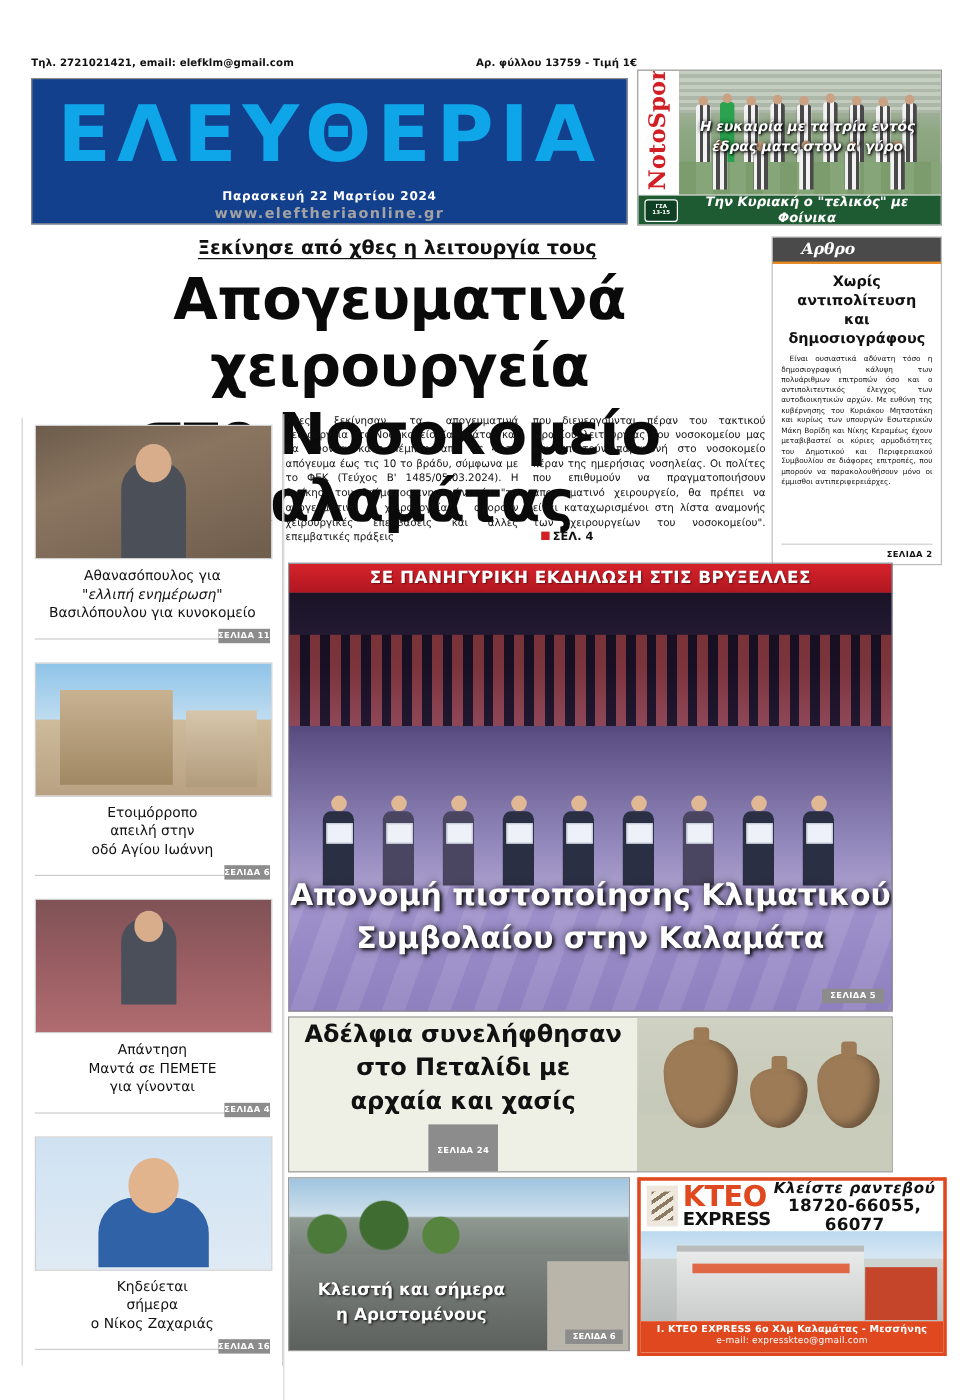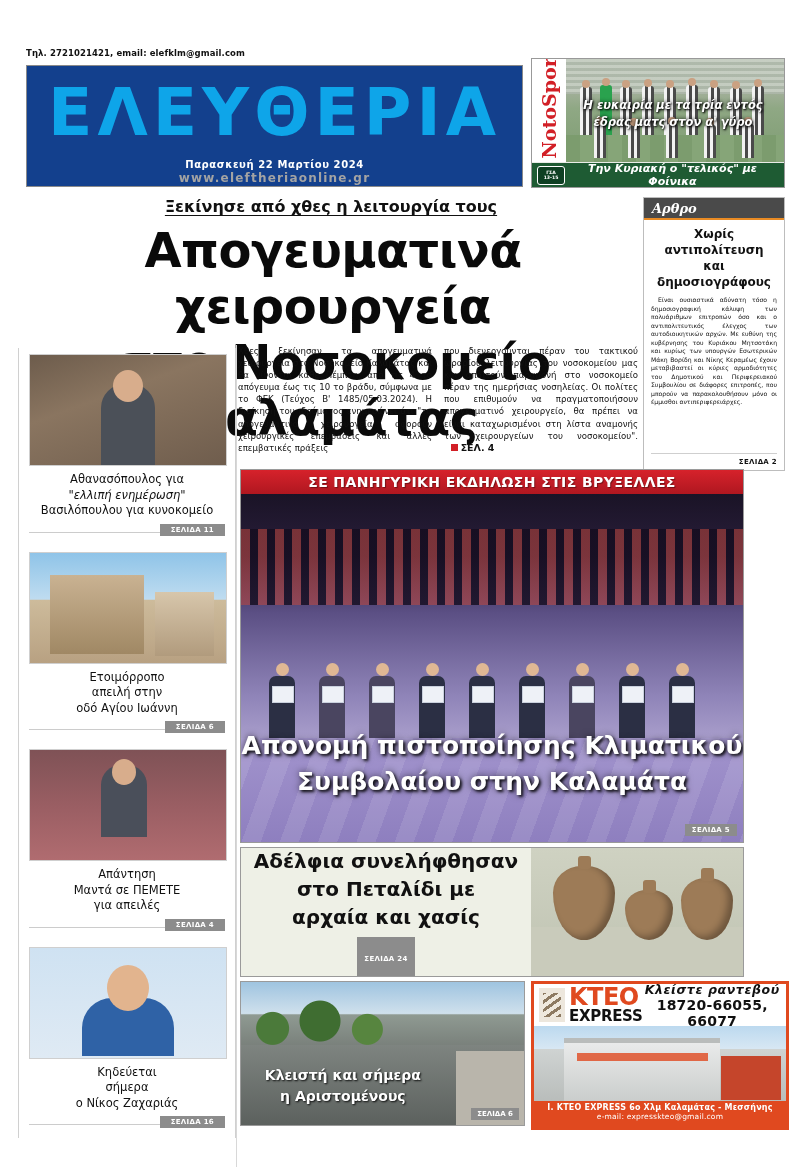--- a/index.html
+++ b/index.html
@@ -62,40 +62,40 @@
   .lead{position:absolute;left:238px;top:331px;width:400px;height:120px;display:flex;gap:12px;}
   .lead .col{width:194px;font-size:8.6px;line-height:12.1px;text-align:justify;color:#111;
      font-family:"DejaVu Sans","Liberation Sans",sans-serif;}
   .seltag{display:inline-block;vertical-align:middle;font-weight:bold;font-size:9.5px;white-space:nowrap;}
   .seltag b.sq{display:inline-block;width:7px;height:7px;background:#d21f26;margin-right:3px;}
 
   
   .artbox{position:absolute;left:643px;top:183px;width:140px;height:272px;border:1px solid #bdbdbd;
      background:#fff;}
   .artbox .hd{height:20px;background:#4a4a4a;border-bottom:2px solid #e98b24;
-     display:flex;align-items:center;padding-left:8px;}
+     display:flex;align-items:center;padding-left:24px;}
   .artbox .hd span{color:#fff;font-style:italic;font-weight:bold;font-size:13px;
      font-family:"DejaVu Serif","Liberation Serif",serif;}
   .artbox .tt{padding:6px 8px 2px;text-align:center;font-size:12px;line-height:16px;font-weight:bold;color:#111;}
   .artbox .bd{padding:4px 7px 0;font-size:6.1px;line-height:8.5px;text-align:justify;color:#111;text-indent:7px;}
   .artbox .ft{position:absolute;right:7px;bottom:4px;font-size:7px;font-weight:bold;color:#111;letter-spacing:.3px;}
   .artbox .rule{position:absolute;left:7px;right:7px;bottom:16px;border-top:1px solid #cfcfcf;}
 
   
   .side{position:absolute;left:18px;top:334px;width:216px;border-left:1px solid #d0d0d0;
         border-right:1px solid #d0d0d0;}
   .card{position:relative;padding:6px 10px 6px;}
   .card .ph{width:196px;height:110px;overflow:hidden;border:1px solid #cfcfcf;}
   .card .cap{padding-top:6px;text-align:center;font-size:11.5px;line-height:15.5px;color:#111;}
   .card .capline{display:block;}
   .card .italic{font-style:italic;}
   .card .sel{position:relative;height:16px;margin-top:5px;}
   .card .sel .ln{position:absolute;left:0;right:0;top:8px;border-top:1px solid #cccccc;}
   .card .sel .bx{position:absolute;right:0;top:0;background:#8c8c8c;color:#fff;font-size:7px;
-     font-weight:bold;padding:2px 11px;letter-spacing:.3px;}
+     font-weight:bold;padding:2px 0;letter-spacing:.3px;}
 
   
   .ph-man1{background:linear-gradient(160deg,#6d5c4c 0%,#8a7560 38%,#6f5d4d 100%);position:relative;}
   .ph-man1:after{content:"";position:absolute;left:50%;top:26%;width:54px;height:84px;margin-left:-27px;
      background:#4b5058;border-radius:24px 24px 0 0;}
   .ph-man1:before{content:"";position:absolute;left:50%;top:14%;width:30px;height:32px;margin-left:-15px;
      background:#d8ad8c;border-radius:50%;z-index:2;}
   .ph-build{background:linear-gradient(#8fc4e8 0%,#bfdcf0 42%,#cdbb9b 43%,#b8a182 100%);position:relative;}
   .ph-build:after{content:"";position:absolute;left:10%;top:20%;width:48%;height:72%;
      background:linear-gradient(#c9b292,#a08864);}
@@ -193,20 +193,21 @@
 
   .vline{position:absolute;top:331px;left:236px;width:1px;height:830px;background:#d8d8d8;}
 </style>
 </head>
 <body>
 
 <div class="page">
 
   <div class="topbar">
     <div class="left">Τηλ. 2721021421, email: elefklm@gmail.com</div>
+    <div class="right">Αρ. φύλλου 13759 - Τιμή 1€</div>
   </div>
 
   <div class="masthead">
     <div class="logo">ΕΛΕΥΘΕΡΙΑ</div>
     <div class="mdate">Παρασκευή 22 Μαρτίου 2024</div>
     <div class="msite">www.eleftheriaonline.gr</div>
   </div>
 
   <div class="sportbox">
     <div class="sportlabel">
@@ -325,21 +326,21 @@
         <div class="ln"></div>
         <div class="bx">ΣΕΛΙΔΑ 6</div>
       </div>
     </div>
 
     <div class="card">
       <div class="ph ph-parl"></div>
       <div class="cap">
         <span class="capline">Απάντηση</span>
         <span class="capline">Μαντά σε ΠΕΜΕΤΕ</span>
-        <span class="capline">για απειλές</span>
+        <span class="capline">για γίνονται</span>
       </div>
       <div class="sel">
         <div class="ln"></div>
         <div class="bx">ΣΕΛΙΔΑ 4</div>
       </div>
     </div>
 
     <div class="card">
       <div class="ph ph-man2"></div>
       <div class="cap">

